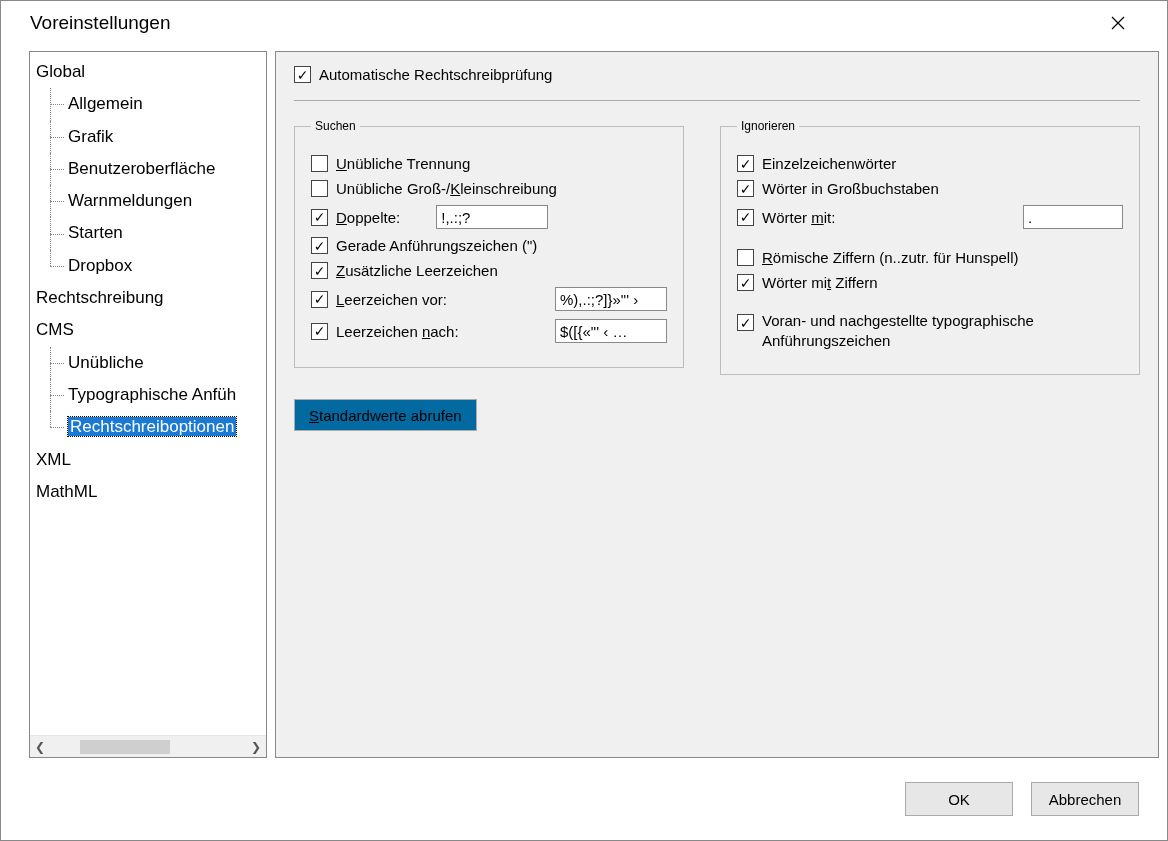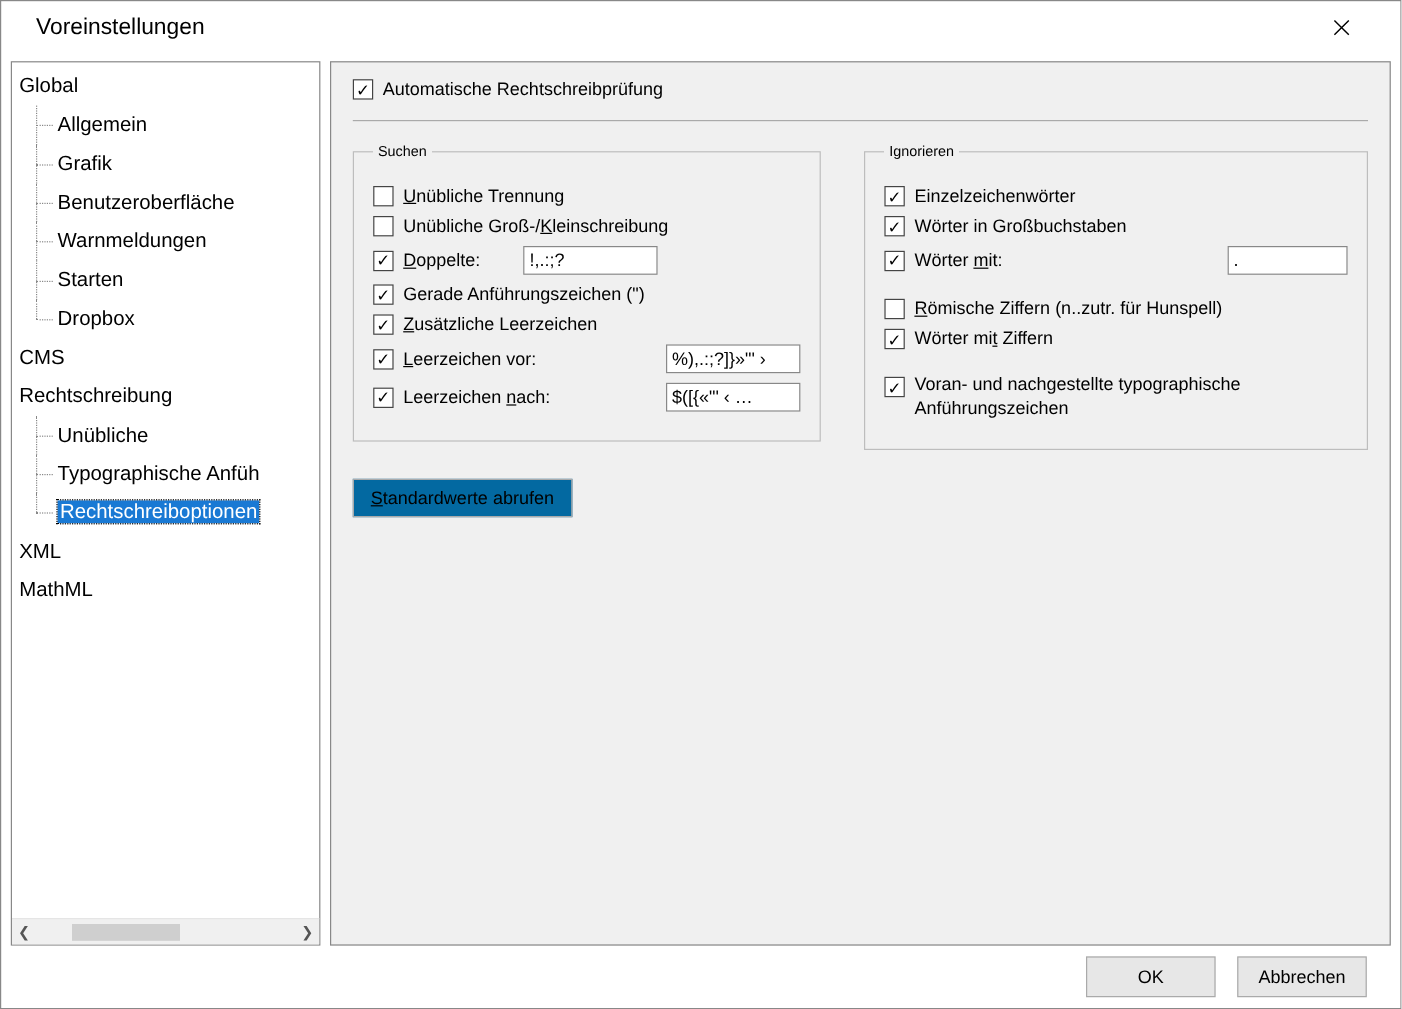--- a/index.html
+++ b/index.html
@@ -35,20 +35,21 @@
   align-items: center;
   justify-content: center;
   cursor: pointer;
 }
 .close-btn svg { width: 16px; height: 16px; }
 .body {
   flex: 1;
   display: flex;
   padding: 6px 8px 0 8px;
   gap: 8px;
+  margin-left: 20px;
 }
 .tree-wrap {
   width: 262px;
   border: 1px solid #888;
   background: #fff;
   display: flex;
   flex-direction: column;
 }
 .tree {
   flex: 1;
@@ -160,21 +161,21 @@
   margin-top: 24px;
   align-self: flex-start;
   height: 32px;
   padding: 0 14px;
   border: 1px solid #aaa;
   background: #0369a1;
   font: inherit;
   cursor: pointer;
 }
 .footer {
-  height: 52px;
+  height: 82px;
   display: flex;
   justify-content: flex-end;
   align-items: center;
   gap: 18px;
   padding: 0 28px;
 }
 .dlg-btn {
   min-width: 108px;
   height: 34px;
   border: 1px solid #aaa;
@@ -200,22 +201,22 @@
 
     <div class="tree-wrap">
       <div class="tree">
         <div class="cat"><span>Global</span></div>
         <div class="child"><span>Allgemein</span></div>
         <div class="child"><span>Grafik</span></div>
         <div class="child"><span>Benutzeroberfläche</span></div>
         <div class="child"><span>Warnmeldungen</span></div>
         <div class="child"><span>Starten</span></div>
         <div class="child last"><span>Dropbox</span></div>
+        <div class="cat"><span>Rechtschreibung</span></div>
         <div class="cat"><span>CMS</span></div>
-        <div class="cat"><span>Rechtschreibung</span></div>
         <div class="child"><span>Unübliche</span></div>
         <div class="child"><span>Typographische Anfüh</span></div>
         <div class="child last sel"><span>Rechtschreiboptionen</span></div>
         <div class="cat"><span>XML</span></div>
         <div class="cat"><span>MathML</span></div>
       </div>
       <div class="hscroll">
         <div class="arrow">❮</div>
         <div class="track">
             <div class="thumb"></div>

